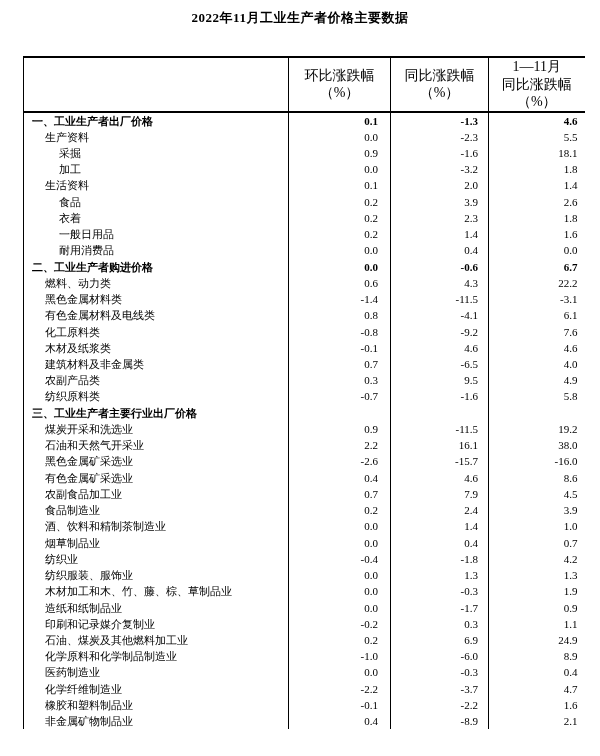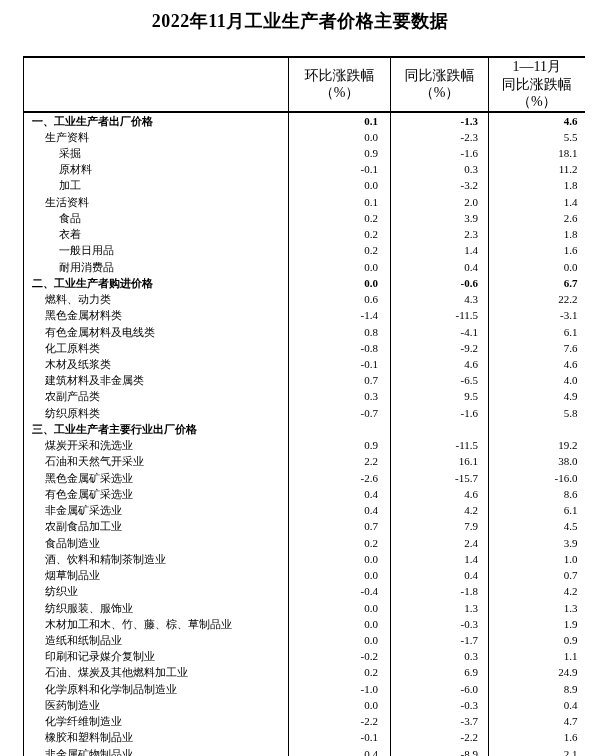--- a/index.html
+++ b/index.html
@@ -11,21 +11,21 @@
     background: #ffffff;
     color: #000000;
     font-family: "Liberation Serif", "DejaVu Serif", serif;
   }
   .title {
     position: absolute;
     top: 9px;
     left: 0;
     width: 100%;
     text-align: center;
-    font-size: 18px;
+    font-size: 13px;
     font-weight: bold;
     margin: 0;
     letter-spacing: 0.5px;
   }
   table.data {
     position: absolute;
     left: 23px;
     top: 56px;
     width: 561px;
     border-collapse: collapse;
@@ -110,26 +110,20 @@
           <td class="num vline v1">-2.3</td>
           <td class="num vline v2">5.5</td>
         </tr>
         <tr>
           <td class="label ind2">采掘</td>
           <td class="num vline v0">0.9</td>
           <td class="num vline v1">-1.6</td>
           <td class="num vline v2">18.1</td>
         </tr>
         <tr>
-          <td class="label ind2">原材料</td>
-          <td class="num vline v0">-0.1</td>
-          <td class="num vline v1">0.3</td>
-          <td class="num vline v2">11.2</td>
-        </tr>
-        <tr>
           <td class="label ind2">加工</td>
           <td class="num vline v0">0.0</td>
           <td class="num vline v1">-3.2</td>
           <td class="num vline v2">1.8</td>
         </tr>
         <tr>
           <td class="label ind1">生活资料</td>
           <td class="num vline v0">0.1</td>
           <td class="num vline v1">2.0</td>
           <td class="num vline v2">1.4</td>
@@ -236,26 +230,20 @@
           <td class="num vline v1">-15.7</td>
           <td class="num vline v2">-16.0</td>
         </tr>
         <tr>
           <td class="label ind1">有色金属矿采选业</td>
           <td class="num vline v0">0.4</td>
           <td class="num vline v1">4.6</td>
           <td class="num vline v2">8.6</td>
         </tr>
         <tr>
-          <td class="label ind1">非金属矿采选业</td>
-          <td class="num vline v0">0.4</td>
-          <td class="num vline v1">4.2</td>
-          <td class="num vline v2">6.1</td>
-        </tr>
-        <tr>
           <td class="label ind1">农副食品加工业</td>
           <td class="num vline v0">0.7</td>
           <td class="num vline v1">7.9</td>
           <td class="num vline v2">4.5</td>
         </tr>
         <tr>
           <td class="label ind1">食品制造业</td>
           <td class="num vline v0">0.2</td>
           <td class="num vline v1">2.4</td>
           <td class="num vline v2">3.9</td>

